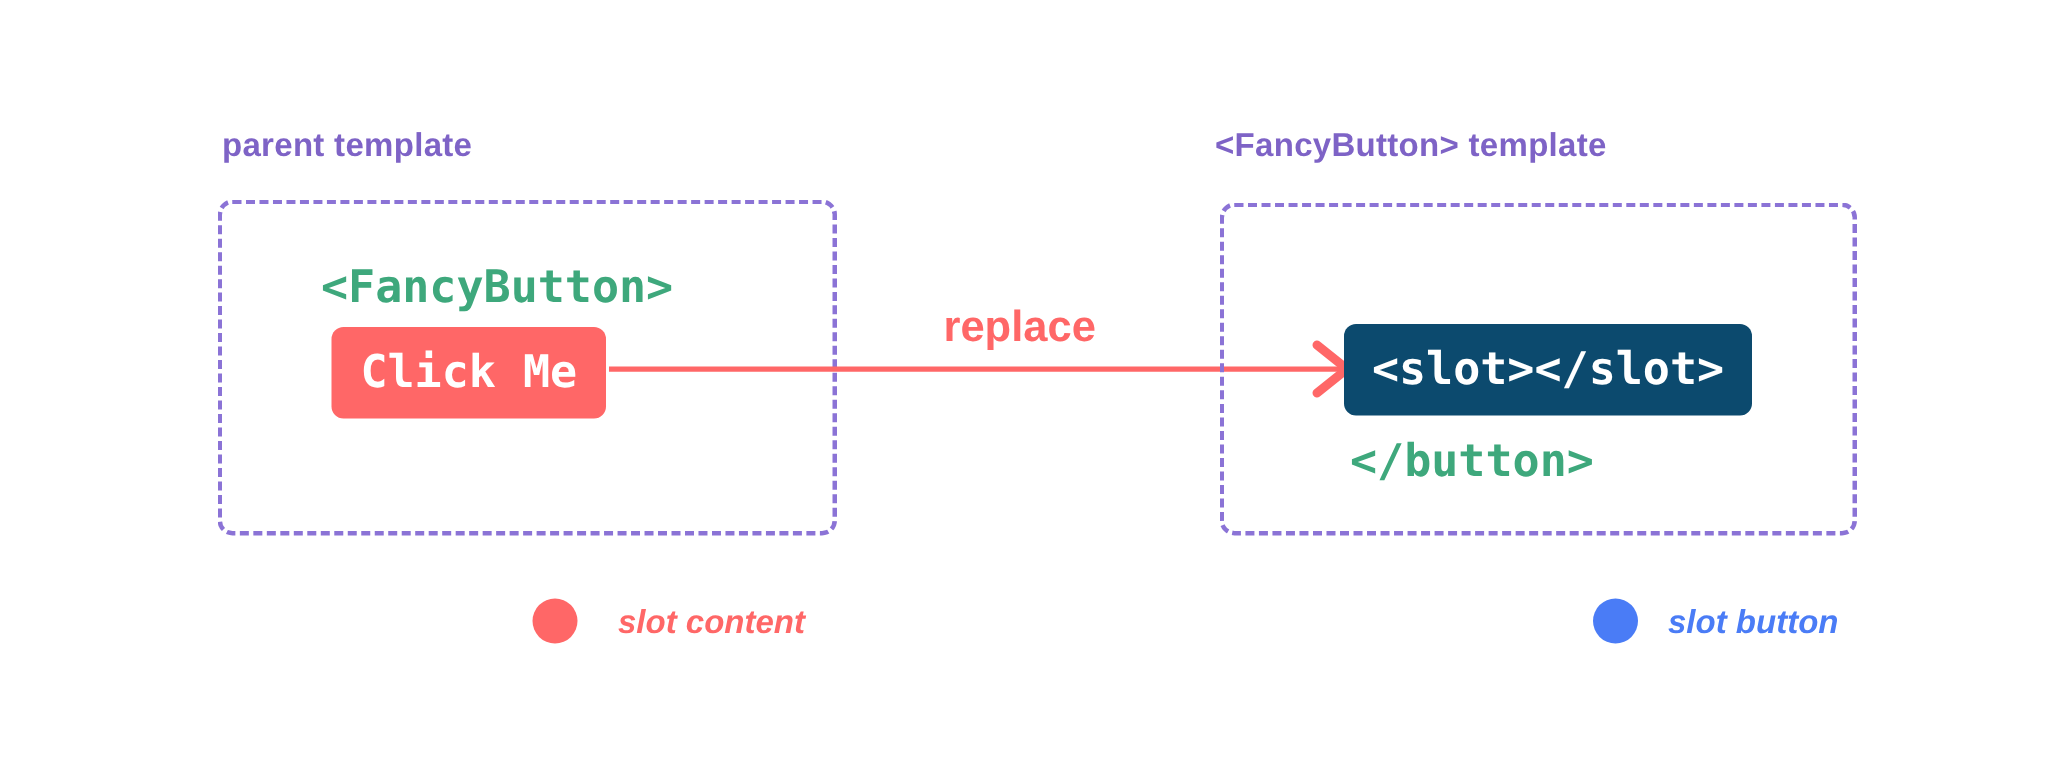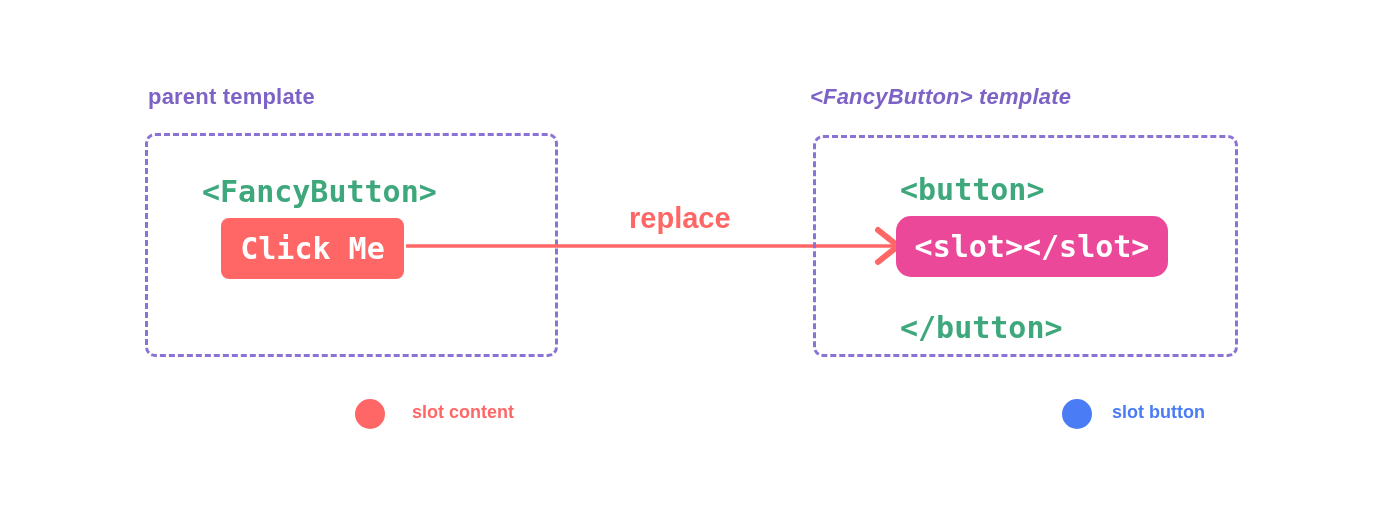--- a/index.html
+++ b/index.html
@@ -44,81 +44,81 @@
     justify-content: center;
   }
   .pill .pill-text {
     font-family: "DejaVu Sans Mono", "Liberation Mono", monospace;
     font-weight: bold;
     font-size: 30px;
     color: #ffffff;
     white-space: pre;
   }
   .pill-red { background: #ff6767; }
-  .pill-blue { background: #ec4899; border-radius: 15px; }
+  .pill-blue { background: #0c4a6e; }
   .arrow-svg { position: absolute; left: 406px; top: 225px; width: 500px; height: 44px; }
   .arrow-label {
     position: absolute;
     left: 629px;
     top: 202px;
     font-size: 29px;
     font-weight: bold;
     color: #ff6767;
   }
   .legend-dot {
     position: absolute;
     width: 30px;
     height: 30px;
     border-radius: 50%;
   }
   .legend-dot-red { background: #ff6767; left: 355px; top: 399px; }
   .legend-dot-blue { background: #4a7cf6; left: 1062px; top: 399px; }
   .legend-label {
     position: absolute;
-    font-size: 18px;
+    font-size: 22px;
     font-weight: bold;
     white-space: pre;
+    font-style: italic;
   }
   .legend-label-red { color: #ff6767; left: 412px; top: 402px; }
   .legend-label-blue { color: #4a7cf6; left: 1112px; top: 402px; }
 </style>
 </head>
 <body>
 
 <div class="canvas">
 
   <div class="panel-title" style="left:148px; top:84px;">parent template</div>
 
   <div class="dashed-box" style="left:145px; top:133px; width:413px; height:224px;"></div>
 
-  <div class="code" style="left:202px; top:177px;">&lt;FancyButton&gt;</div>
+  <div class="code" style="left:214px; top:177px;">&lt;FancyButton&gt;</div>
 
   <div class="pill pill-red" style="left:221px; top:218px; width:183px; height:61px;">
     <span class="pill-text">Click Me</span>
   </div>
 
 
   <div class="arrow-label">replace</div>
 
   <svg class="arrow-svg" viewBox="0 0 500 44">
     <line x1="0" y1="21" x2="488" y2="21" stroke="#ff6767" stroke-width="3.5"></line>
     <polyline points="472,5 492,21 472,37" fill="none" stroke="#ff6767" stroke-width="6" stroke-linecap="round" stroke-linejoin="round"></polyline>
   </svg>
 
-  <div class="panel-title" style="left:810px; top:84px;font-style:italic;">&lt;FancyButton&gt; template</div>
+  <div class="panel-title" style="left:810px; top:84px;">&lt;FancyButton&gt; template</div>
 
   <div class="dashed-box" style="left:813px; top:135px; width:425px; height:222px;"></div>
 
-  <div class="code" style="left:900px; top:175px;">&lt;button&gt;</div>
 
   <div class="pill pill-blue" style="left:896px; top:216px; width:272px; height:61px;">
     <span class="pill-text">&lt;slot&gt;&lt;/slot&gt;</span>
   </div>
 
-  <div class="code" style="left:900px; top:293px;margin-top:20px;">&lt;/button&gt;</div>
+  <div class="code" style="left:900px; top:293px;">&lt;/button&gt;</div>
 
   <div class="legend-dot legend-dot-red"></div>
   <div class="legend-label legend-label-red">slot content</div>
 
   <div class="legend-dot legend-dot-blue"></div>
   <div class="legend-label legend-label-blue">slot button</div>
 
 </div>
 
 </body></html>

